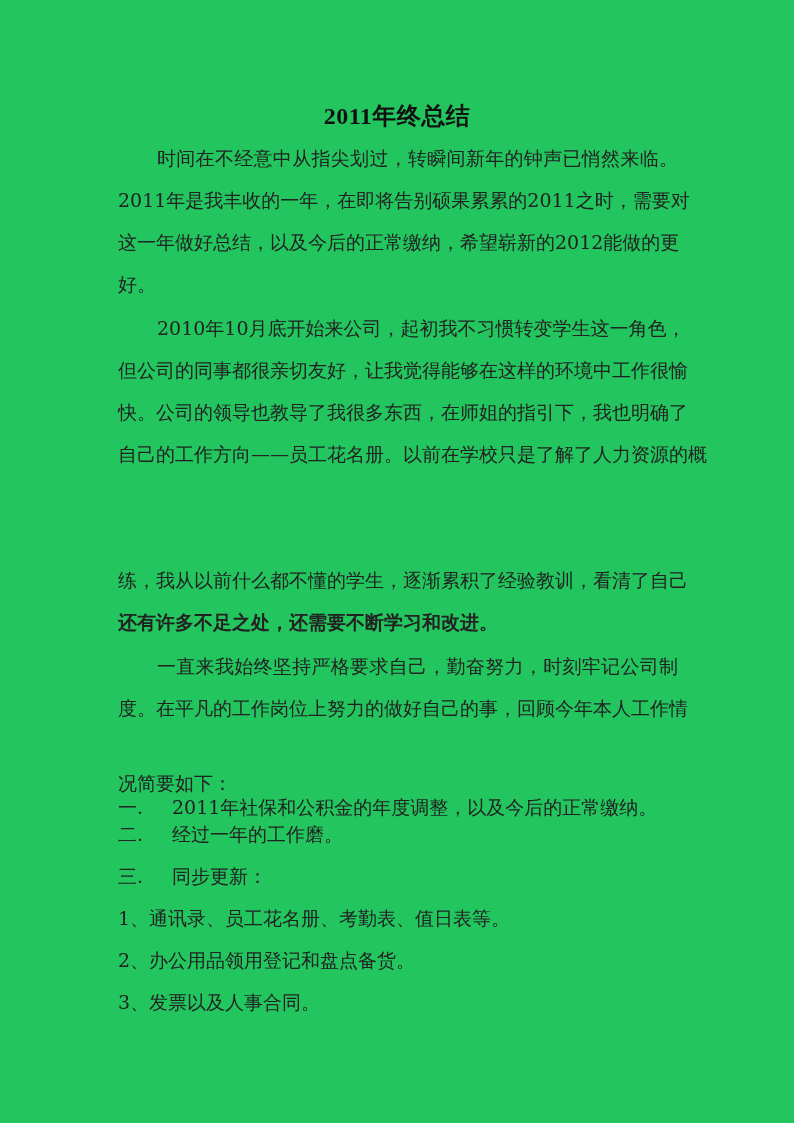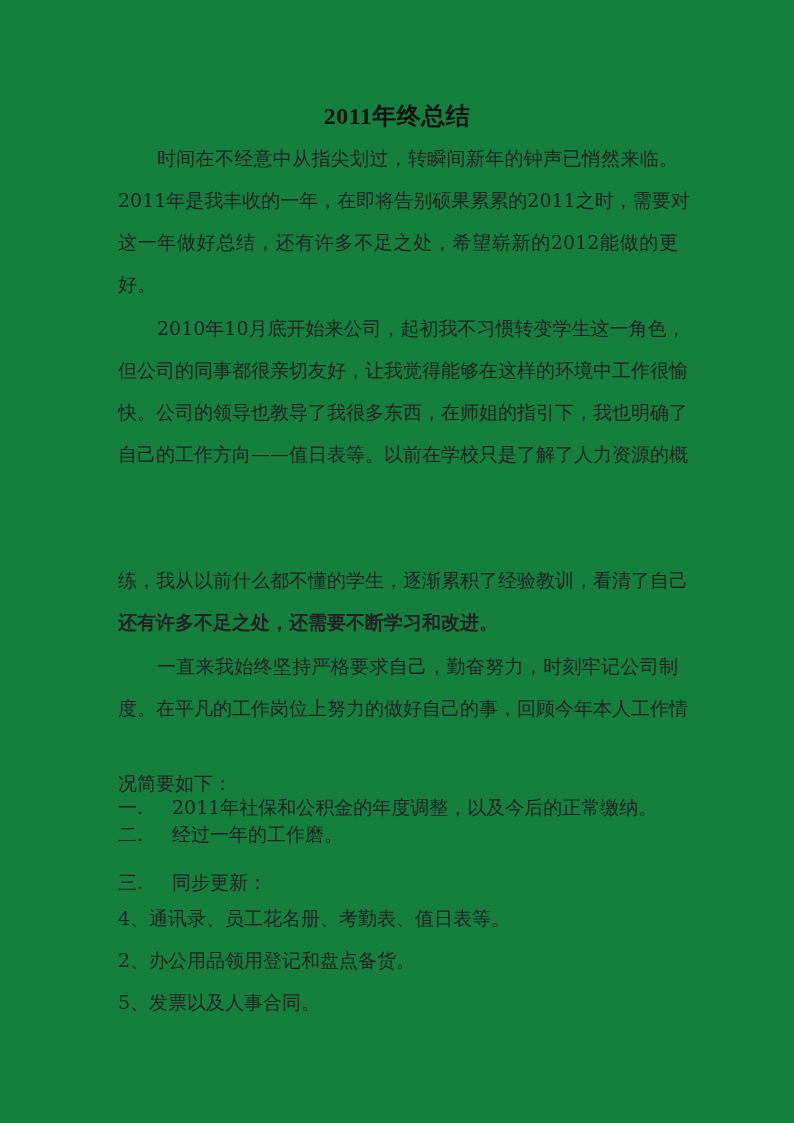--- a/index.html
+++ b/index.html
@@ -1,18 +1,18 @@
 <!DOCTYPE html>
 <html><head>
   <meta charset="utf-8">
   <style>
     html, body { margin: 0; padding: 0; background: #ffffff; }
     body { width: 794px; height: 1123px; position: relative; overflow: hidden;
            font-family: "DejaVu Serif", "Liberation Serif", serif; color: #1a1a1a; }
-    .page { position: absolute; left: 0; top: 0; width: 794px; height: 1123px; background: #15803d; }
+    .page { position: absolute; left: 0; top: 0; width: 794px; height: 1123px; background: #22c55e; }
     .title { position: absolute; top: 100px; left: 0; width: 794px; text-align: center;
              font-family: "Liberation Serif", "DejaVu Serif", serif; font-weight: bold;
              font-size: 24px; line-height: 32px; color: #111; letter-spacing: 0.5px; }
     .line { position: absolute; left: 118px; width: 560px; height: 30px;
             font-size: 19px; line-height: 30px; white-space: nowrap;
             text-align: justify; text-align-last: justify; color: #222; }
     .line.indent { left: 157px; width: 521px; }
     .line.last { text-align-last: left; }
     .item { position: absolute; left: 118px; height: 30px; font-size: 19px; line-height: 30px;
             white-space: nowrap; color: #222; }
@@ -20,41 +20,41 @@
   </style>
 </head>
 <body>
 
 <div class="page">
 
   <div class="title">2011年终总结</div>
 
   <div class="line indent" style="top:143px;">时间在不经意中从指尖划过，转瞬间新年的钟声已悄然来临。</div>
   <div class="line" style="top:185px;">2011年是我丰收的一年，在即将告别硕果累累的2011之时，需要对</div>
-  <div class="line" style="top:227px;">这一年做好总结，还有许多不足之处，希望崭新的2012能做的更</div>
+  <div class="line" style="top:227px;">这一年做好总结，以及今后的正常缴纳，希望崭新的2012能做的更</div>
   <div class="line last" style="top:269px;">好。</div>
 
   <div class="line indent" style="top:313px;">2010年10月底开始来公司，起初我不习惯转变学生这一角色，</div>
   <div class="line" style="top:355px;">但公司的同事都很亲切友好，让我觉得能够在这样的环境中工作很愉</div>
   <div class="line" style="top:397px;">快。公司的领导也教导了我很多东西，在师姐的指引下，我也明确了</div>
-  <div class="line" style="top:439px;">自己的工作方向——值日表等。以前在学校只是了解了人力资源的概</div>
+  <div class="line" style="top:439px;">自己的工作方向——员工花名册。以前在学校只是了解了人力资源的概</div>
   <div class="line" style="top:565px;">练，我从以前什么都不懂的学生，逐渐累积了经验教训，看清了自己</div>
   <div class="line last" style="top:607px;font-weight:bold;">还有许多不足之处，还需要不断学习和改进。</div>
 
   <div class="line indent" style="top:651px;">一直来我始终坚持严格要求自己，勤奋努力，时刻牢记公司制</div>
   <div class="line" style="top:693px;">度。在平凡的工作岗位上努力的做好自己的事，回顾今年本人工作情</div>
   <div class="line last" style="top:735px;margin-top:33px;">况简要如下：</div>
 
   <div class="item" style="top:792px;">
     <span class="num">一.</span><span>2011年社保和公积金的年度调整，以及今后的正常缴纳。</span>
   </div>
   <div class="item" style="top:819px;">
     <span class="num">二.</span><span>经过一年的工作磨。</span>
   </div>
-  <div class="item" style="top:861px;margin-top:6px;">
+  <div class="item" style="top:861px;">
     <span class="num">三.</span><span>同步更新：</span>
   </div>
 
-  <div class="item" style="top:903px;">4、通讯录、员工花名册、考勤表、值日表等。</div>
+  <div class="item" style="top:903px;">1、通讯录、员工花名册、考勤表、值日表等。</div>
   <div class="item" style="top:945px;">2、办公用品领用登记和盘点备货。</div>
-  <div class="item" style="top:987px;">5、发票以及人事合同。</div>
+  <div class="item" style="top:987px;">3、发票以及人事合同。</div>
 
 </div>
 
 </body></html>

